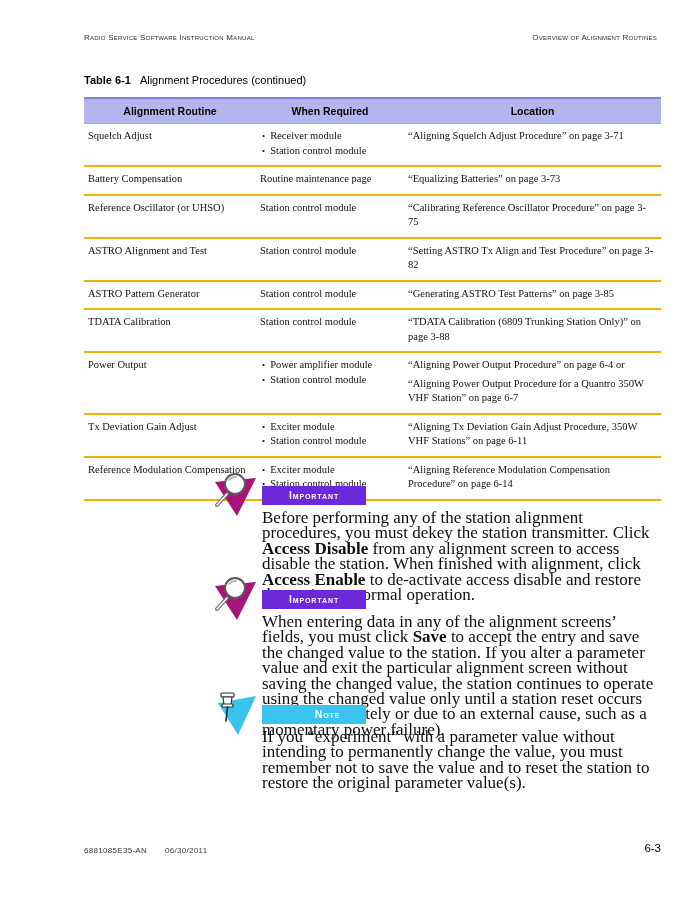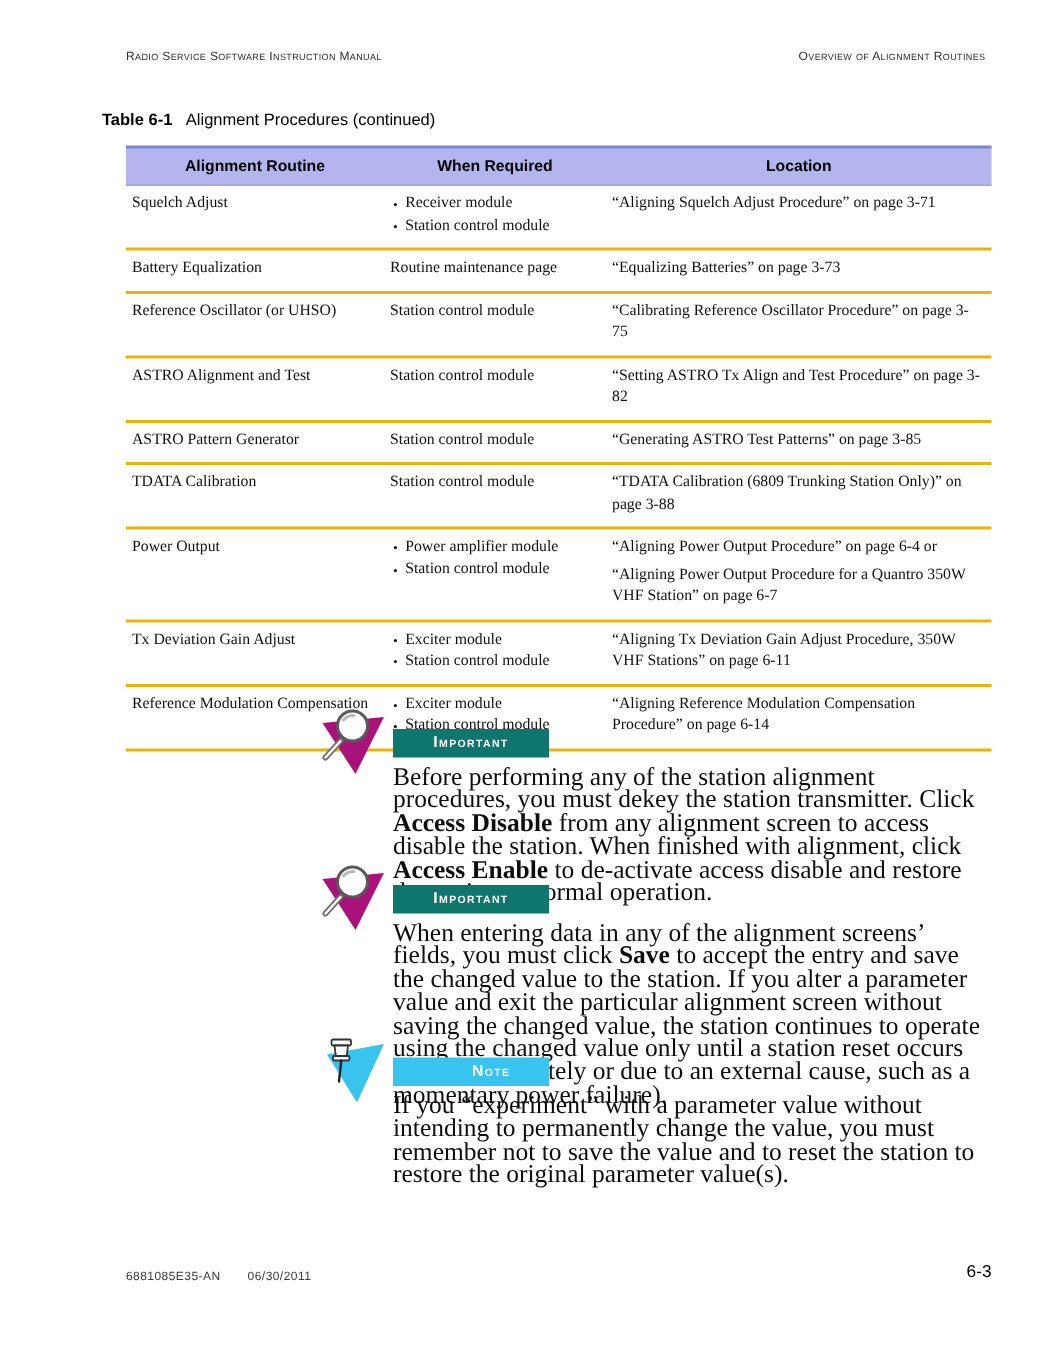--- a/index.html
+++ b/index.html
@@ -11,21 +11,21 @@
   }
 
   
   .running-header {
     position:absolute; top:33px; left:84px; right:38px;
     display:flex; justify-content:space-between;
     font-size:8px; font-variant:small-caps; letter-spacing:.25px; color:#2e2e2e;
   }
 
   
-  .table-caption { position:absolute; top:74px; left:68px; font-size:11px; color:#000; }
+  .table-caption { position:absolute; top:74px; left:84px; font-size:11px; color:#000; }
   .table-caption .cap-label { font-weight:bold; margin-right:9px; }
 
   
   table.aligntable {
     position:absolute; top:97px; left:84px; width:577px;
     border-collapse:collapse; table-layout:fixed;
   }
   table.aligntable thead th {
     background:#b4b5ee; border-top:2px solid #8083d8; border-bottom:1px solid #a3a4e4;
     font-size:10.5px; font-weight:bold; color:#000; padding:6px 2px; text-align:center;
@@ -44,21 +44,21 @@
   .callout-1 { top:485px; }
   .callout-2 { top:589px; }
   .callout-3 { top:704px; }
   .callout-icon { position:absolute; left:0; top:-13px; width:46px; height:48px; }
   .callout-body { margin-left:50px; width:394px; }
   .banner {
     display:inline-block; min-width:104px; height:19px; line-height:19px;
     padding:0 13px; text-align:center; color:#ffffff;
     font-size:10.5px; font-weight:bold; font-variant:small-caps; letter-spacing:.9px;
   }
-  .banner.important { background:#0f766e; }
+  .banner.important { background:#6d28d9; }
   .banner.note { background:#38c4ef;padding-left:40px; }
   .callout-text {
     font-family:"Liberation Serif", serif; font-size:17px; line-height:15.4px;
     margin-top:5px; color:#0d0d0d;
   }
 
   
   .footer-left {
     position:absolute; top:846px; left:84px;
     font-size:8px; letter-spacing:.3px; color:#3a3a3a;
@@ -105,21 +105,21 @@
           <div class="bullet-line">
             <span class="bullet-dot">•</span>
             <span>Station control module</span>
           </div>
         </td>
         <td>
           <div class="loc-para">“Aligning Squelch Adjust Procedure” on page 3-71</div>
         </td>
       </tr>
       <tr>
-        <td>Battery Equalization</td>
+        <td>Battery Compensation</td>
         <td>
           <div>Routine maintenance page</div>
         </td>
         <td>
           <div class="loc-para">“Equalizing Batteries” on page 3-73</div>
         </td>
       </tr>
       <tr>
         <td>Reference Oscillator (or UHSO)</td>
         <td>

